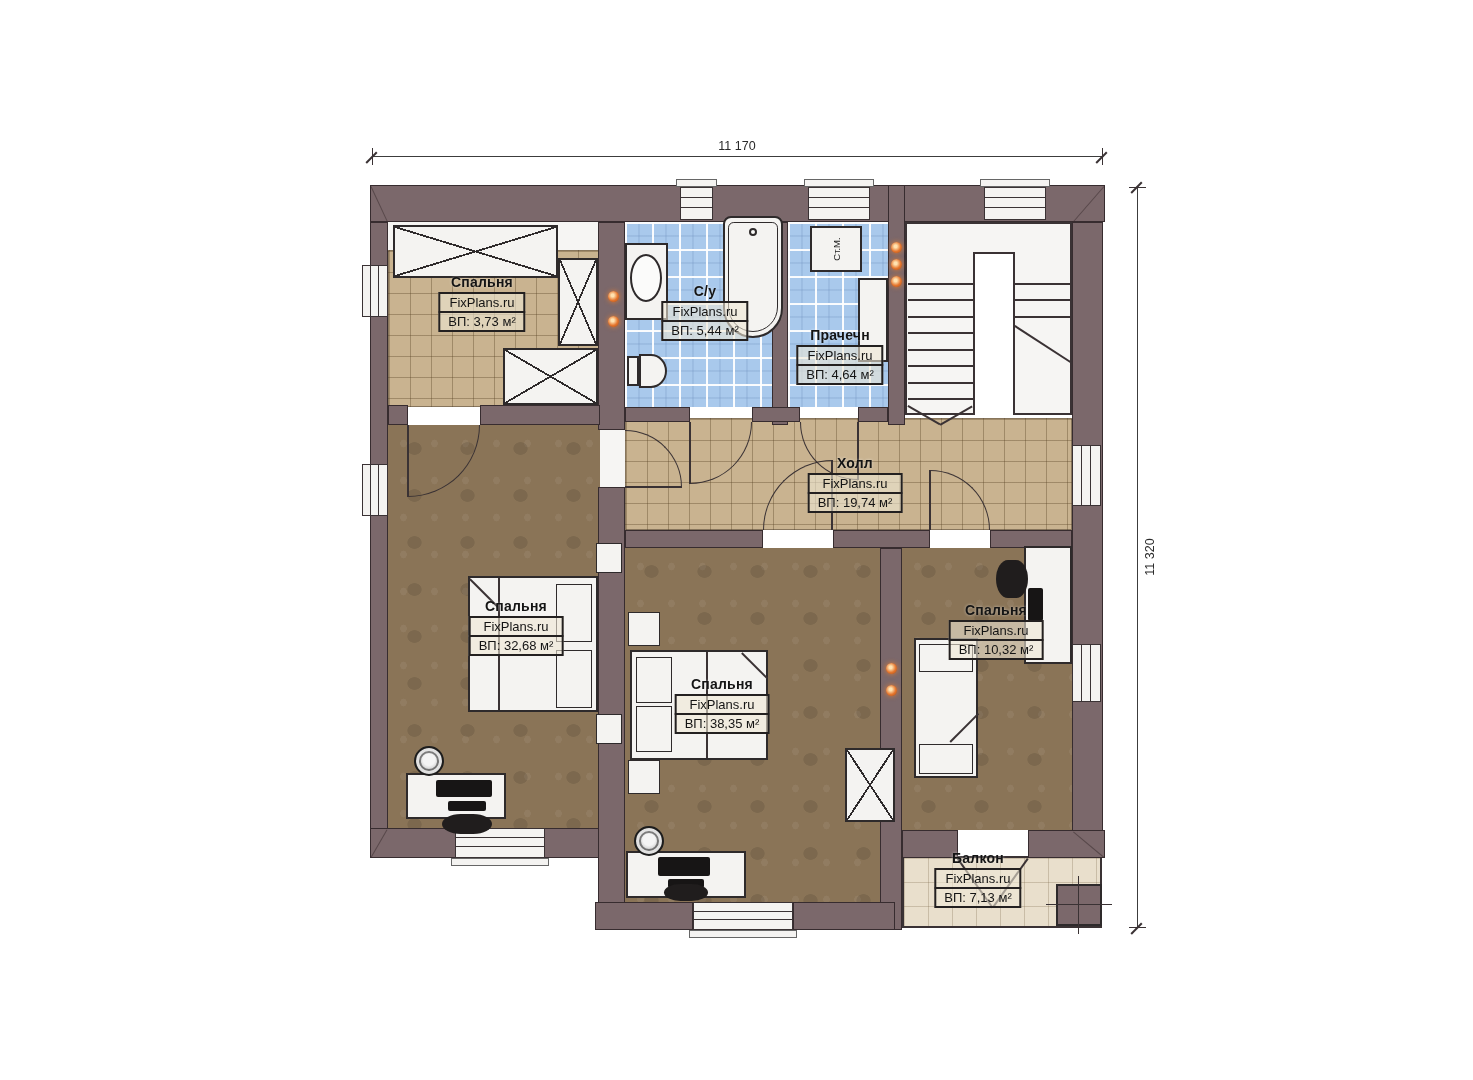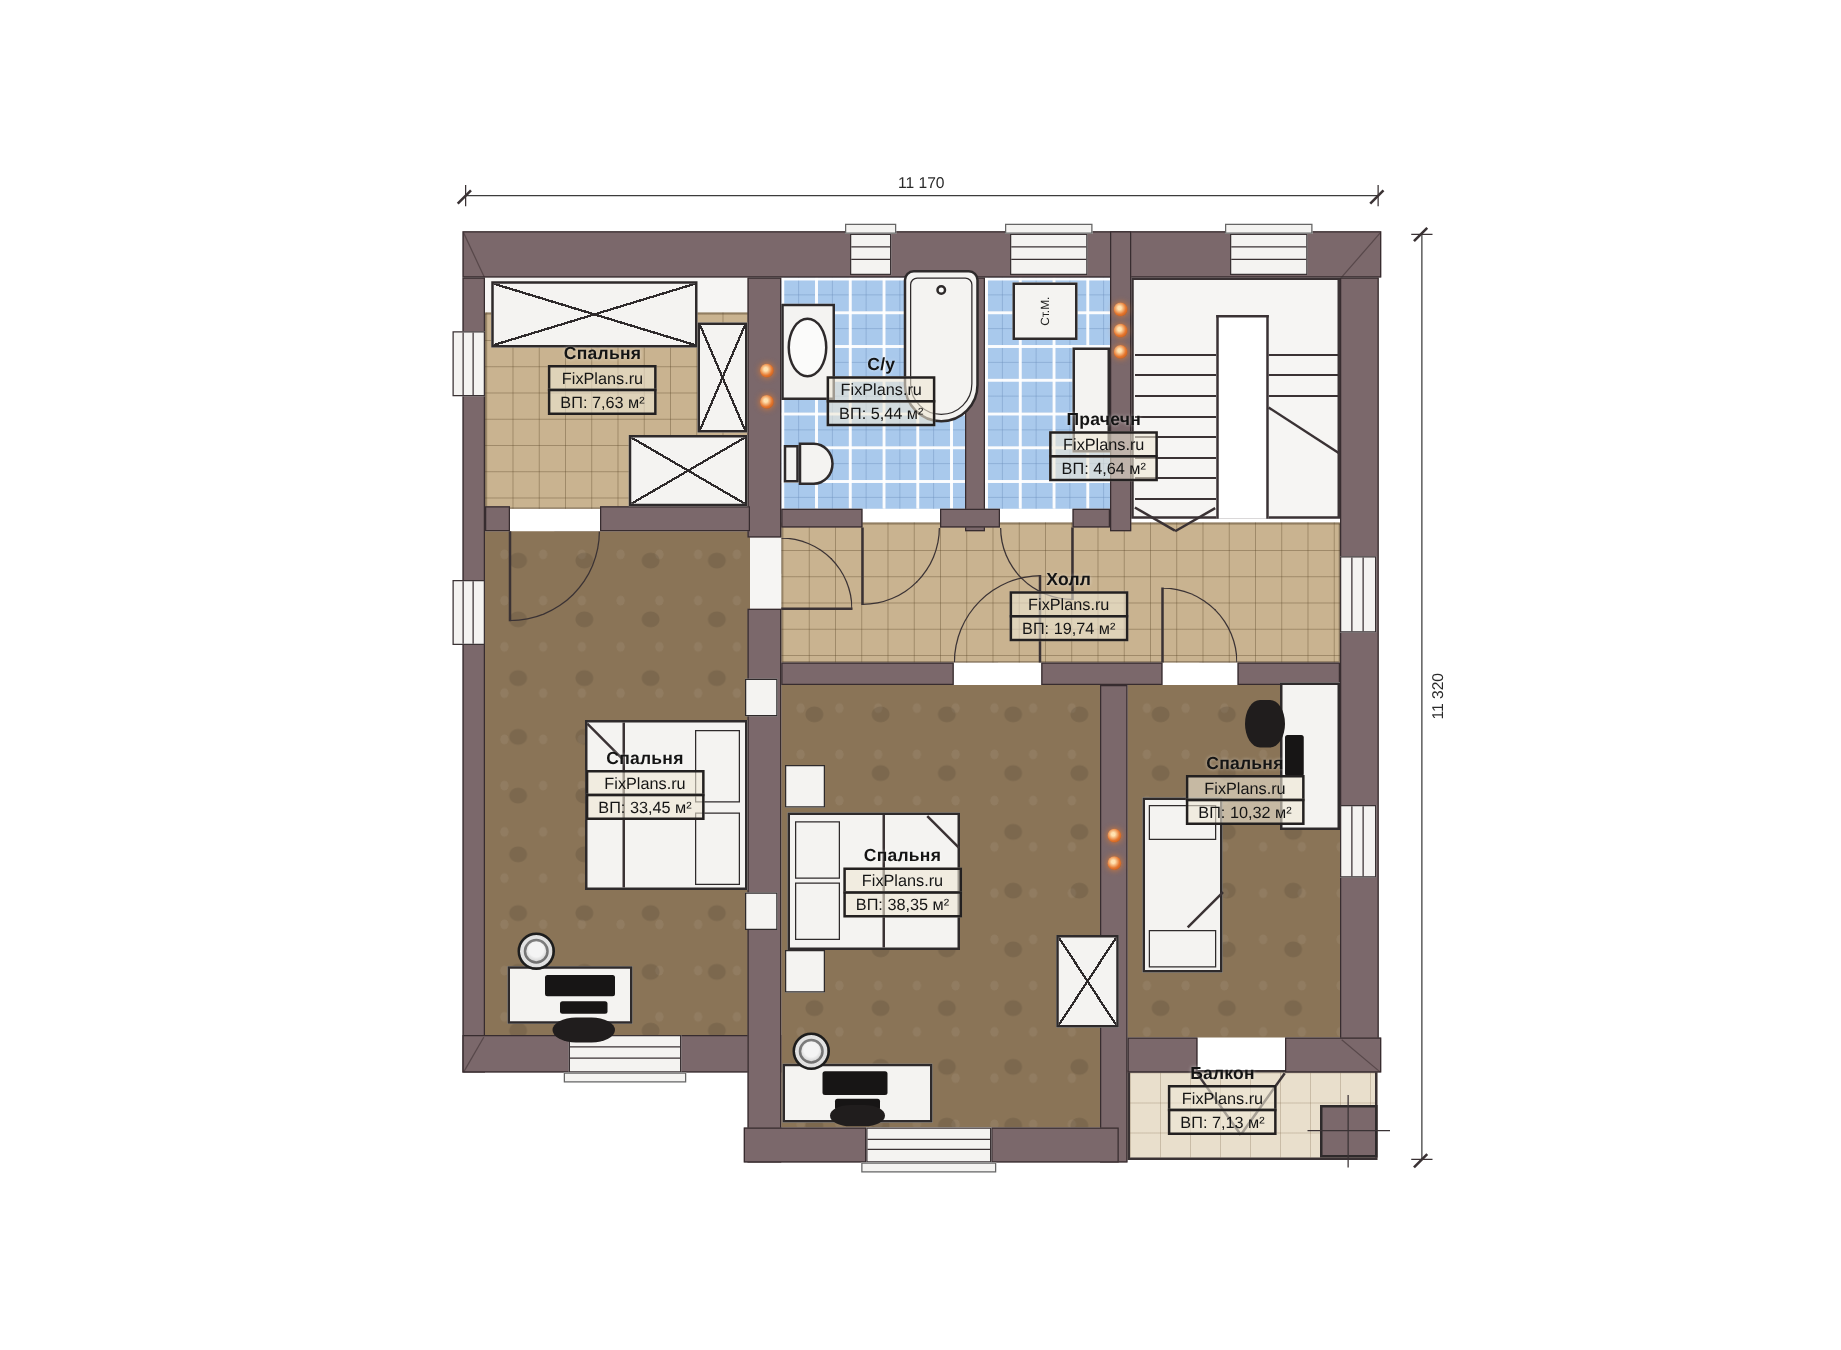--- a/index.html
+++ b/index.html
@@ -211,41 +211,41 @@
   <div class="furn thin" style="left:919px;top:744px;width:54px;height:30px;"></div>
   <div class="diag" style="left:950px;top:741px;width:40px;transform:rotate(-45deg);"></div>
 
   <div class="pillar" style="left:1056px;top:884px;width:46px;height:42px;"></div>
   <div class="line" style="left:1046px;top:904px;width:66px;height:1.2px;"></div>
   <div class="line" style="left:1078px;top:876px;width:1.2px;height:58px;"></div>
 
   <div class="room-label" style="left:482px;top:274px;">
     <div class="room-name">Спальня</div>
     <div class="label-box">FixPlans.ru</div>
-    <div class="label-box">ВП: 7,63 м²</div>
+    <div class="label-box">ВП: 3,73 м²</div>
   </div>
   <div class="room-label" style="left:705px;top:283px;">
     <div class="room-name">С/у</div>
     <div class="label-box">FixPlans.ru</div>
     <div class="label-box">ВП: 5,44 м²</div>
   </div>
-  <div class="room-label" style="left:876px;top:327px;padding-left:14px;">
+  <div class="room-label" style="left:833px;top:327px;padding-left:14px;">
     <div class="room-name">Прачечн</div>
     <div class="label-box">FixPlans.ru</div>
     <div class="label-box">ВП: 4,64 м²</div>
   </div>
   <div class="room-label" style="left:855px;top:455px;">
     <div class="room-name">Холл</div>
     <div class="label-box">FixPlans.ru</div>
     <div class="label-box">ВП: 19,74 м²</div>
   </div>
   <div class="room-label" style="left:516px;top:598px;">
     <div class="room-name">Спальня</div>
     <div class="label-box">FixPlans.ru</div>
-    <div class="label-box">ВП: 33,45 м²</div>
+    <div class="label-box">ВП: 32,68 м²</div>
   </div>
   <div class="room-label" style="left:722px;top:676px;">
     <div class="room-name">Спальня</div>
     <div class="label-box">FixPlans.ru</div>
     <div class="label-box">ВП: 38,35 м²</div>
   </div>
   <div class="room-label" style="left:996px;top:602px;">
     <div class="room-name">Спальня</div>
     <div class="label-box">FixPlans.ru</div>
     <div class="label-box">ВП: 10,32 м²</div>

